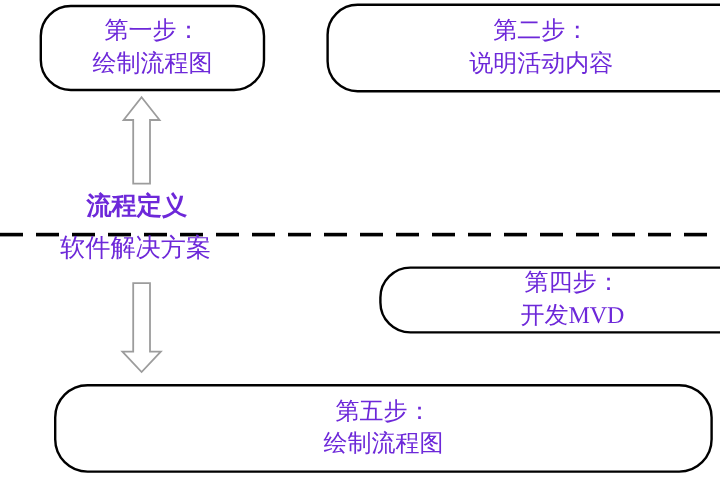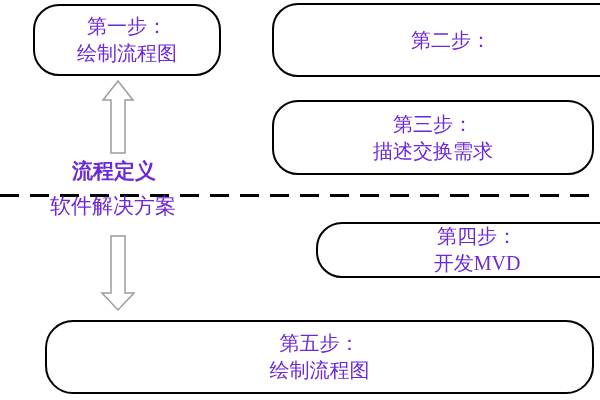--- a/index.html
+++ b/index.html
@@ -73,26 +73,23 @@
 
 <div class="canvas">
 
   <div class="step-box box1">
     <div>第一步：</div>
     <div>绘制流程图</div>
   </div>
 
   <div class="step-box box2">
     <div>第二步：</div>
+    <div>说明活动内容</div>
   </div>
 
-  <div class="step-box box3">
-    <div>第三步：</div>
-    <div>描述交换需求</div>
-  </div>
 
   <div class="step-box box4">
     <div>第四步：</div>
     <div>开发MVD</div>
   </div>
 
   <div class="step-box box5">
     <div>第五步：</div>
     <div>绘制流程图</div>
   </div>

